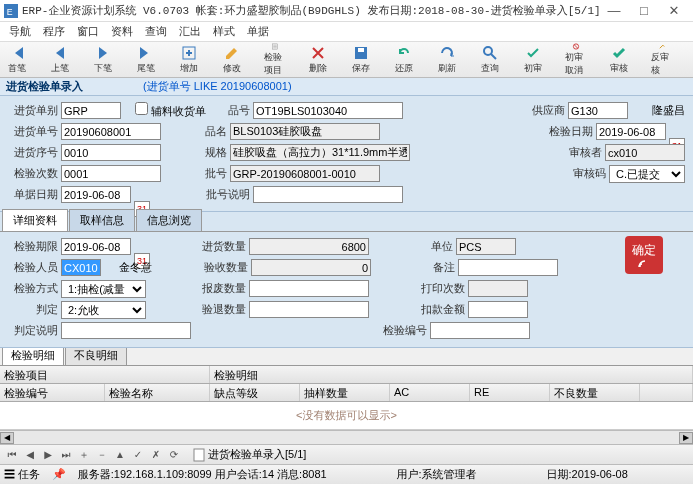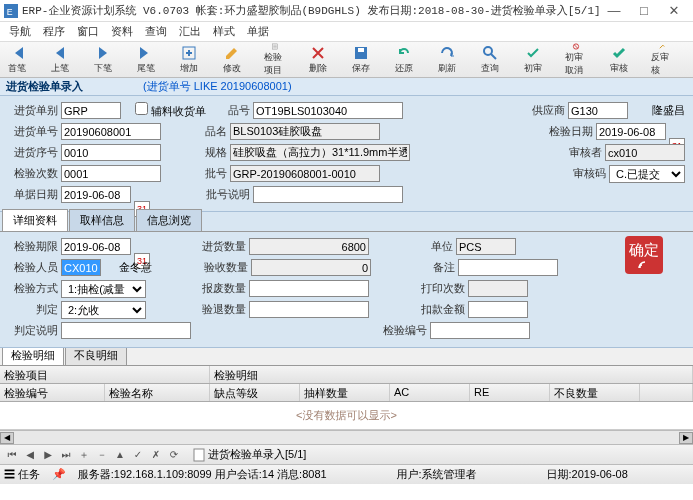--- a/index.html
+++ b/index.html
@@ -19,21 +19,21 @@
 .form1 { background: #d8e6f2; padding: 4px 8px 6px; border-bottom: 1px solid #a8c0d8; }
 .frow { display: flex; align-items: center; height: 21px; gap: 3px; }
 .lbl { color: #333; font-size: 11px; text-align: right; }
 .inp { height: 17px; border: 1px solid #888; background: #fff; padding: 0 2px; font-size: 11px; }
 .inp.ro { background: #eee; }
 .cal-ico { width: 16px; height: 16px; display: inline-flex; align-items: center; justify-content: center; background: #fff; border: 1px solid #888; font-size: 9px; color: #c00; margin-top: 28px; }
 .tabs { height: 20px; background: #d8e6f2; display: flex; align-items: flex-end; padding-left: 2px; border-bottom: 1px solid #999; }
 .tab { padding: 3px 10px; font-size: 11px; background: #c8d8e8; border: 1px solid #999; border-bottom: none; margin-right: 1px; }
 .tab.active { background: #fff; text-align: center; }
 .form2 { background: #d8e6f2; padding: 4px 8px 6px; border-bottom: 1px solid #a8c0d8; position: relative; }
-.confirm-btn { position: absolute; right: 30px; top: 4px; width: 38px; height: 38px; background: #c33; color: #fff; display: flex; flex-direction: column; align-items: center; justify-content: center; border-radius: 4px; font-size: 15px; }
+.confirm-btn { position: absolute; right: 30px; top: 4px; width: 38px; height: 38px; background: #c33; color: #fff; display: flex; flex-direction: column; align-items: center; justify-content: center; border-radius: 4px; font-size: 12px; }
 .subtabs { height: 18px; background: #f0f0f0; display: flex; align-items: flex-end; padding-left: 2px; border-bottom: 1px solid #999; }
 .subtab { padding: 2px 8px; font-size: 11px; background: #e4e4e4; border: 1px solid #999; border-bottom: none; margin-right: 1px; }
 .subtab.active { background: #fff; }
 .grid-area { background: #fff; }
 .ghdr { display: flex; height: 18px; background: linear-gradient(#f4f4f4,#e2e2e2); border-bottom: 1px solid #aaa; font-size: 11px; }
 .ghdr div { border-right: 1px solid #ccc; padding: 2px 4px; }
 .gbody { height: 28px; display: flex; align-items: center; justify-content: center; color: #a08070; font-size: 11px; background: #fff; border-bottom: 1px solid #ccc; }
 .scroll-h { height: 14px; background: #e8e8e8; display: flex; align-items: center; border-top: 1px solid #bbb; }
 .sbtn { width: 14px; height: 12px; background: #d0d0d0; border: 1px solid #999; display: flex; align-items: center; justify-content: center; font-size: 8px; }
 .navbar { height: 20px; background: linear-gradient(#f4f4f4,#e4e4e4); display: flex; align-items: center; padding: 0 4px; gap: 2px; border-top: 1px solid #bbb; }

